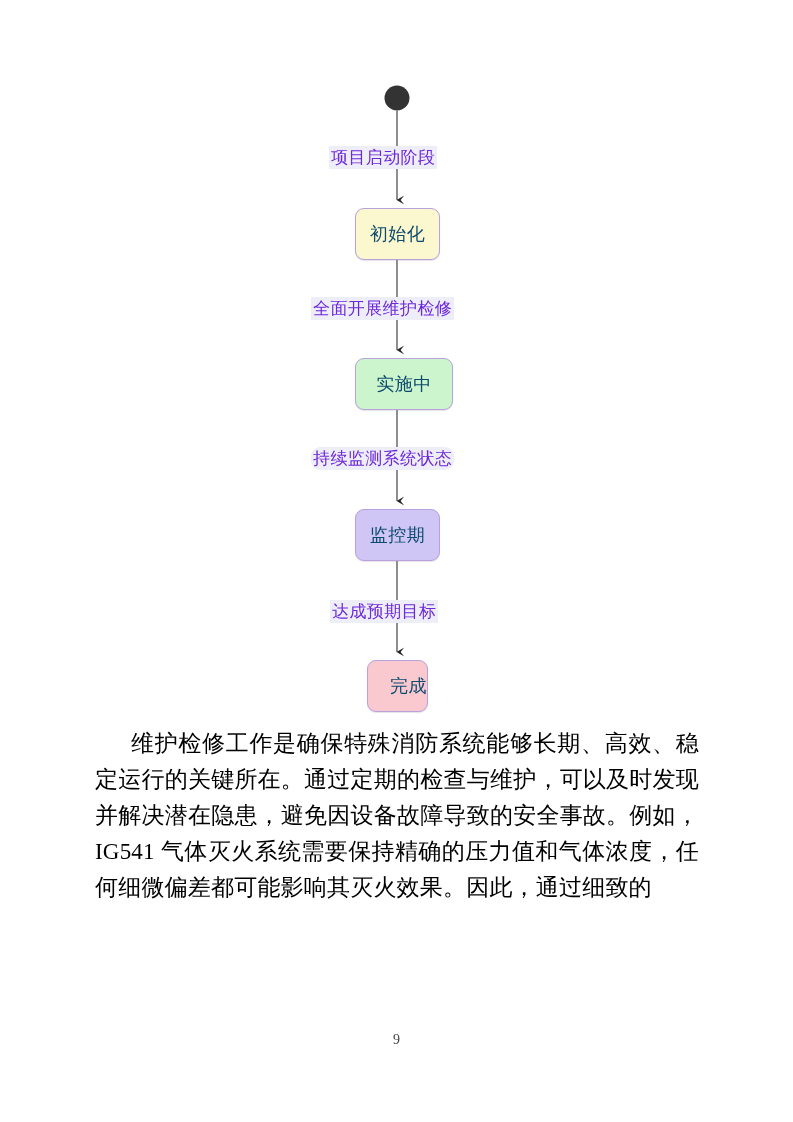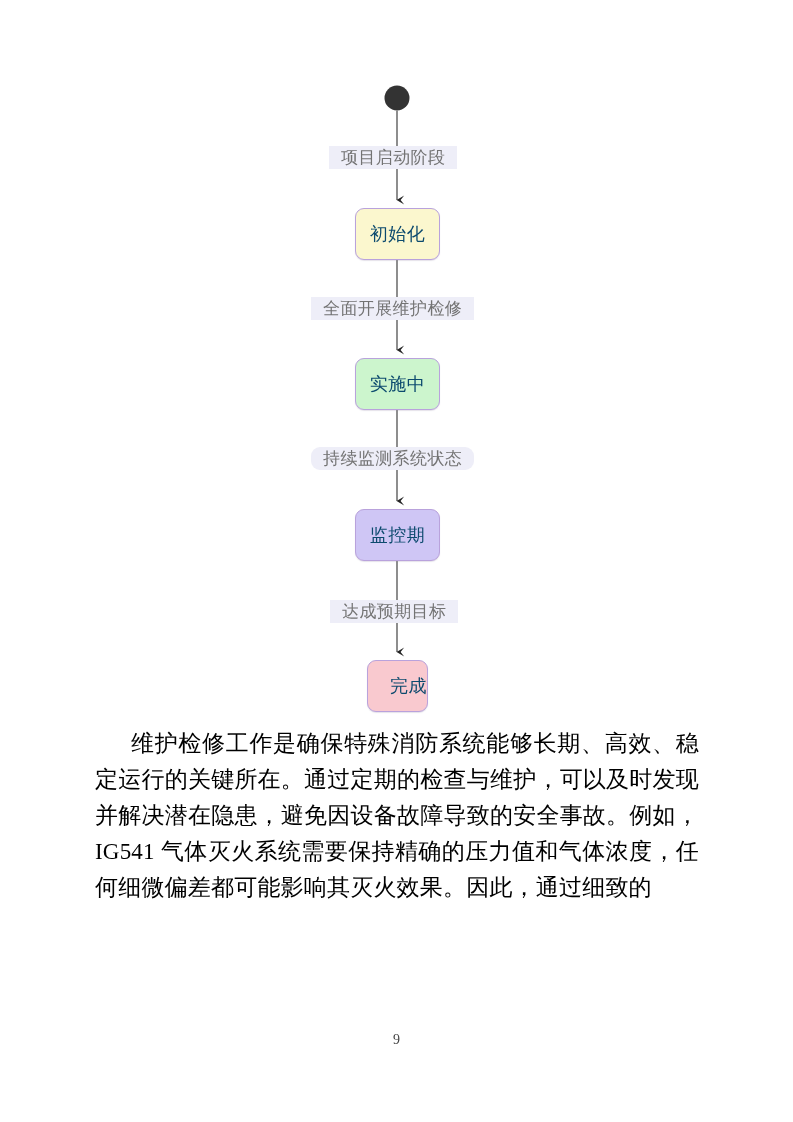--- a/index.html
+++ b/index.html
@@ -54,26 +54,26 @@
   }
   .node-init   { background: #fbf7ce; }
   .node-run    { background: #ccf5cd; }
   .node-mon    { background: #cfc6f5; }
   .node-done   { background: #f9c9cf; }
 
   .edge-label {
     position: absolute;
     font-family: "DejaVu Sans", "Liberation Sans", sans-serif;
     font-size: 17px;
-    color: #737373;
+    color: #6d28d9;
     background: #eeeef8;
     white-space: nowrap;
     letter-spacing: 0.4px;
     line-height: 1.25;
-    padding: 1px 12px;
+    padding: 1px 2px;
   }
 
   
   .doc-body {
     position: absolute;
     left: 95px;
     top: 726px;
     width: 604px;
   }
   .heading {
@@ -144,21 +144,21 @@
     <div class="edge-label" style="left:329px; top:146px;">项目启动阶段</div>
 
     <div class="edge-label" style="left:311px; top:297px;">全面开展维护检修</div>
 
     <div class="edge-label" style="left:311px; top:447px;border-radius:9px;">持续监测系统状态</div>
 
     <div class="edge-label" style="left:330px; top:600px;">达成预期目标</div>
 
     <div class="node-box node-init" style="left:355px; top:208px; width:85px; height:52px;">初始化</div>
 
-    <div class="node-box node-run" style="left:355px; top:358px; width:85px; height:52px;">实施中</div>
+    <div class="node-box node-run" style="left:355px; top:358px; width:98px; height:52px;">实施中</div>
 
     <div class="node-box node-mon" style="left:355px; top:509px; width:85px; height:52px;">监控期</div>
 
     <div class="node-box node-done" style="left:367px; top:660px; width:61px; height:52px;padding-left:22px;">完成</div>
 
   </div>
 
   <div class="doc-body">
     <p class="para">维护检修工作是确保特殊消防系统能够长期、高效、稳定运行的关键所在。通过定期的检查与维护，可以及时发现并解决潜在隐患，避免因设备故障导致的安全事故。例如，IG541 气体灭火系统需要保持精确的压力值和气体浓度，任何细微偏差都可能影响其灭火效果。因此，通过细致的</p>
   </div>

